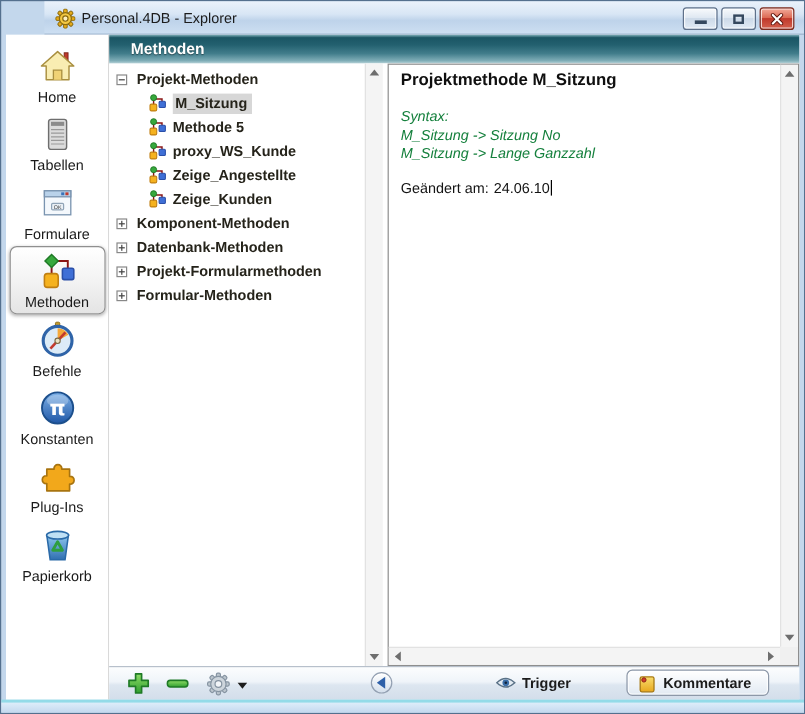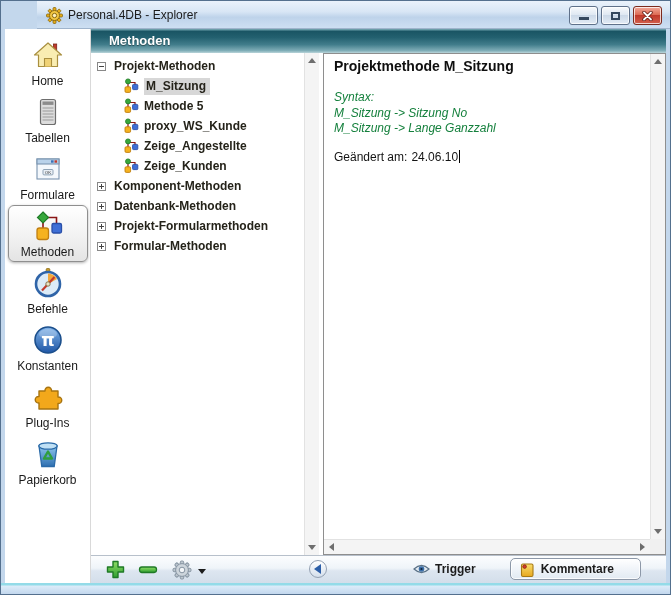--- a/index.html
+++ b/index.html
@@ -104,21 +104,21 @@
   .caret-down{ width:0;height:0;border-left:4px solid transparent;border-right:4px solid transparent;border-top:5px solid #1c1c1c; margin-top:2px; }
   .roundbtn{
     position:absolute; left:218px; top:4px; width:18px; height:18px; border-radius:50%;
     border:1px solid #93a0b2; background:linear-gradient(180deg,#ffffff,#d4dfec);
     display:flex; align-items:center; justify-content:center; cursor:default;
     box-shadow:inset 0 1px 0 #fff;
   }
   .roundbtn .tri{ width:0;height:0;border-top:5px solid transparent;border-bottom:5px solid transparent;border-right:7px solid #2d5fa8; margin-right:2px; }
   .vorschau{ position:absolute; left:322px; top:6px; display:flex; align-items:center; gap:5px; font-size:12px; font-weight:bold; color:#1c1c1c; cursor:default; }
   .kommentare{
-    position:absolute; right:25px; top:2px; height:22px; padding:0 26px 0 8px;
+    position:absolute; right:25px; top:2px; height:22px; padding:0 14px 0 8px;
     border:1px solid #8d98a8; border-radius:5px;
     background:linear-gradient(180deg,#ffffff 0%,#f0f4f9 50%,#e2eaf2 100%);
     box-shadow:inset 0 0 0 1px rgba(255,255,255,.8);
     display:flex; align-items:center; gap:6px; font-size:12px; font-weight:bold; color:#1c1c1c;
     font-family:"Liberation Sans", sans-serif; cursor:default;
   }
   svg{ display:block; }
   .hidden-defs{ position:absolute; width:0; height:0; overflow:hidden; }
 </style>
 </head>

